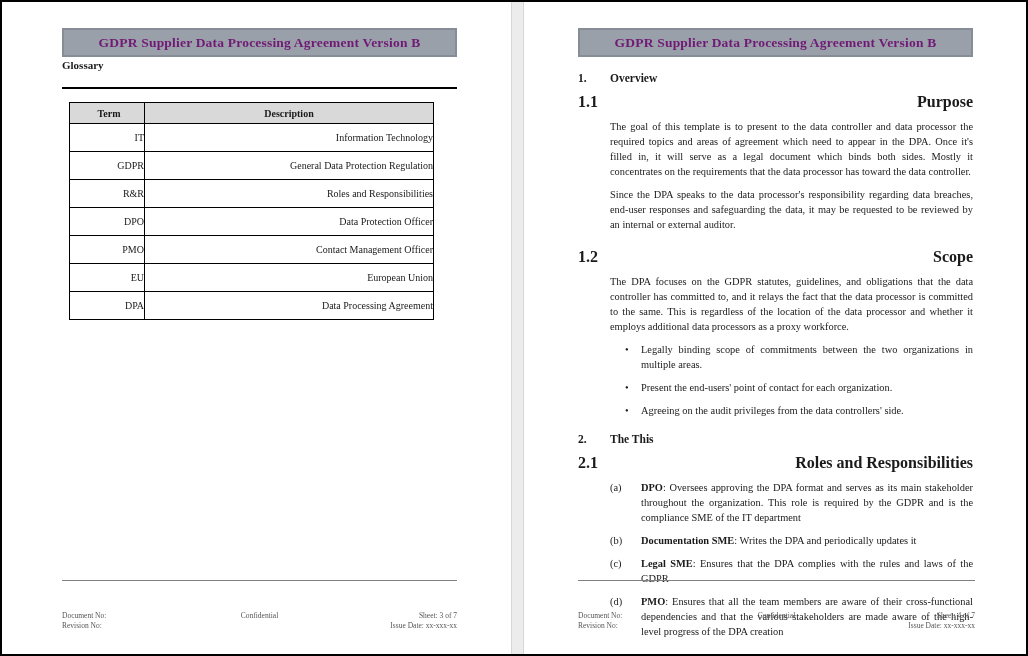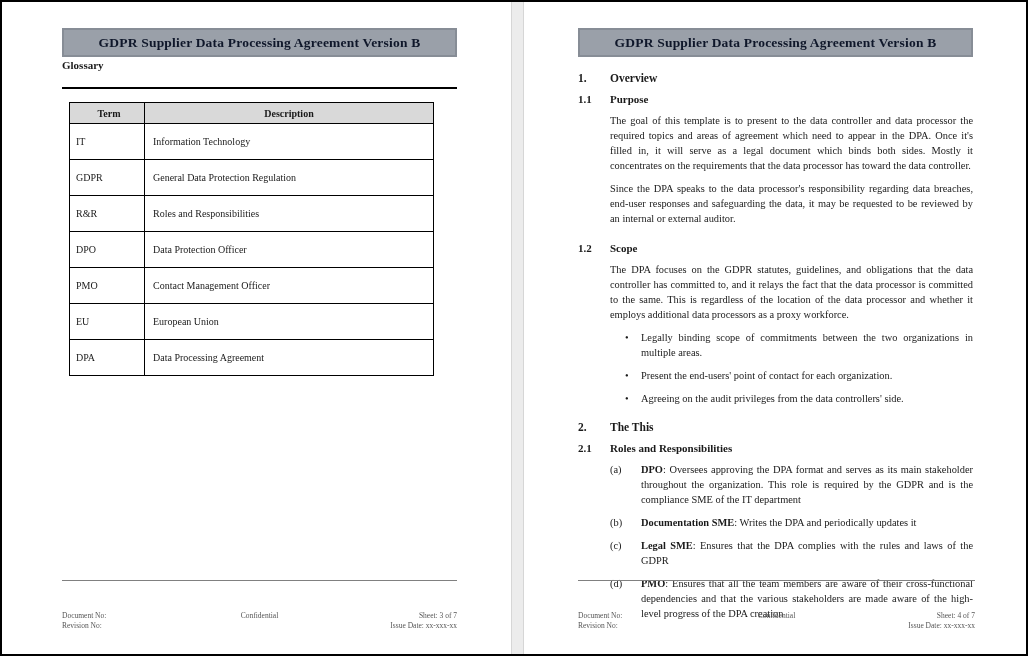--- a/index.html
+++ b/index.html
@@ -30,21 +30,21 @@
     border-left: 1px solid #d6d6d6;
     border-right: 1px solid #d6d6d6;
   }
   .inner-left  { padding: 26px 54px 0 60px; }
   .inner-right { padding: 26px 53px 0 54px; }
 
   .titlebar {
     height: 29px;
     background: #9aa0a9;
     border: 2px solid #878d96;
-    color: #0f172a;
+    color: #701a75;
     font-weight: bold;
     font-size: 13.5px;
     text-align: center;
     line-height: 25px;
     letter-spacing: 0.2px;
   }
 
   
   .glossary-heading {
     margin-top: 2px;
@@ -63,32 +63,32 @@
   table.glossary th, table.glossary td {
     border: 1px solid #000;
     vertical-align: middle;
   }
   table.glossary th {
     background: #d9d9d9;
     font-weight: bold;
     height: 21px;
     text-align: center;
   }
-  table.glossary td { height: 36px; }
+  table.glossary td { height: 28px; text-align: right; }
   td.term-col, th.term-col { width: 75px; padding-left: 6px; }
   th.term-col { padding-left: 4px; }
   td.desc-col { padding-left: 8px; }
 
   
   .h1, .h2 {
     display: flex;
     font-weight: bold;
   }
   .h1 { font-size: 11.5px; margin-top: 15px; }
-  .h2 { font-size: 11px; }
+  .h2 { font-size: 16px; justify-content: space-between; }
   .h2.tight { margin-top: 9px; }
   .h2.loose { margin-top: 16px; }
   .num { flex: 0 0 32px; }
   .body-indent { margin-left: 32px; }
   p.para {
     margin-top: 8px;
     font-size: 10.4px;
     line-height: 15px;
     text-align: justify;
   }

